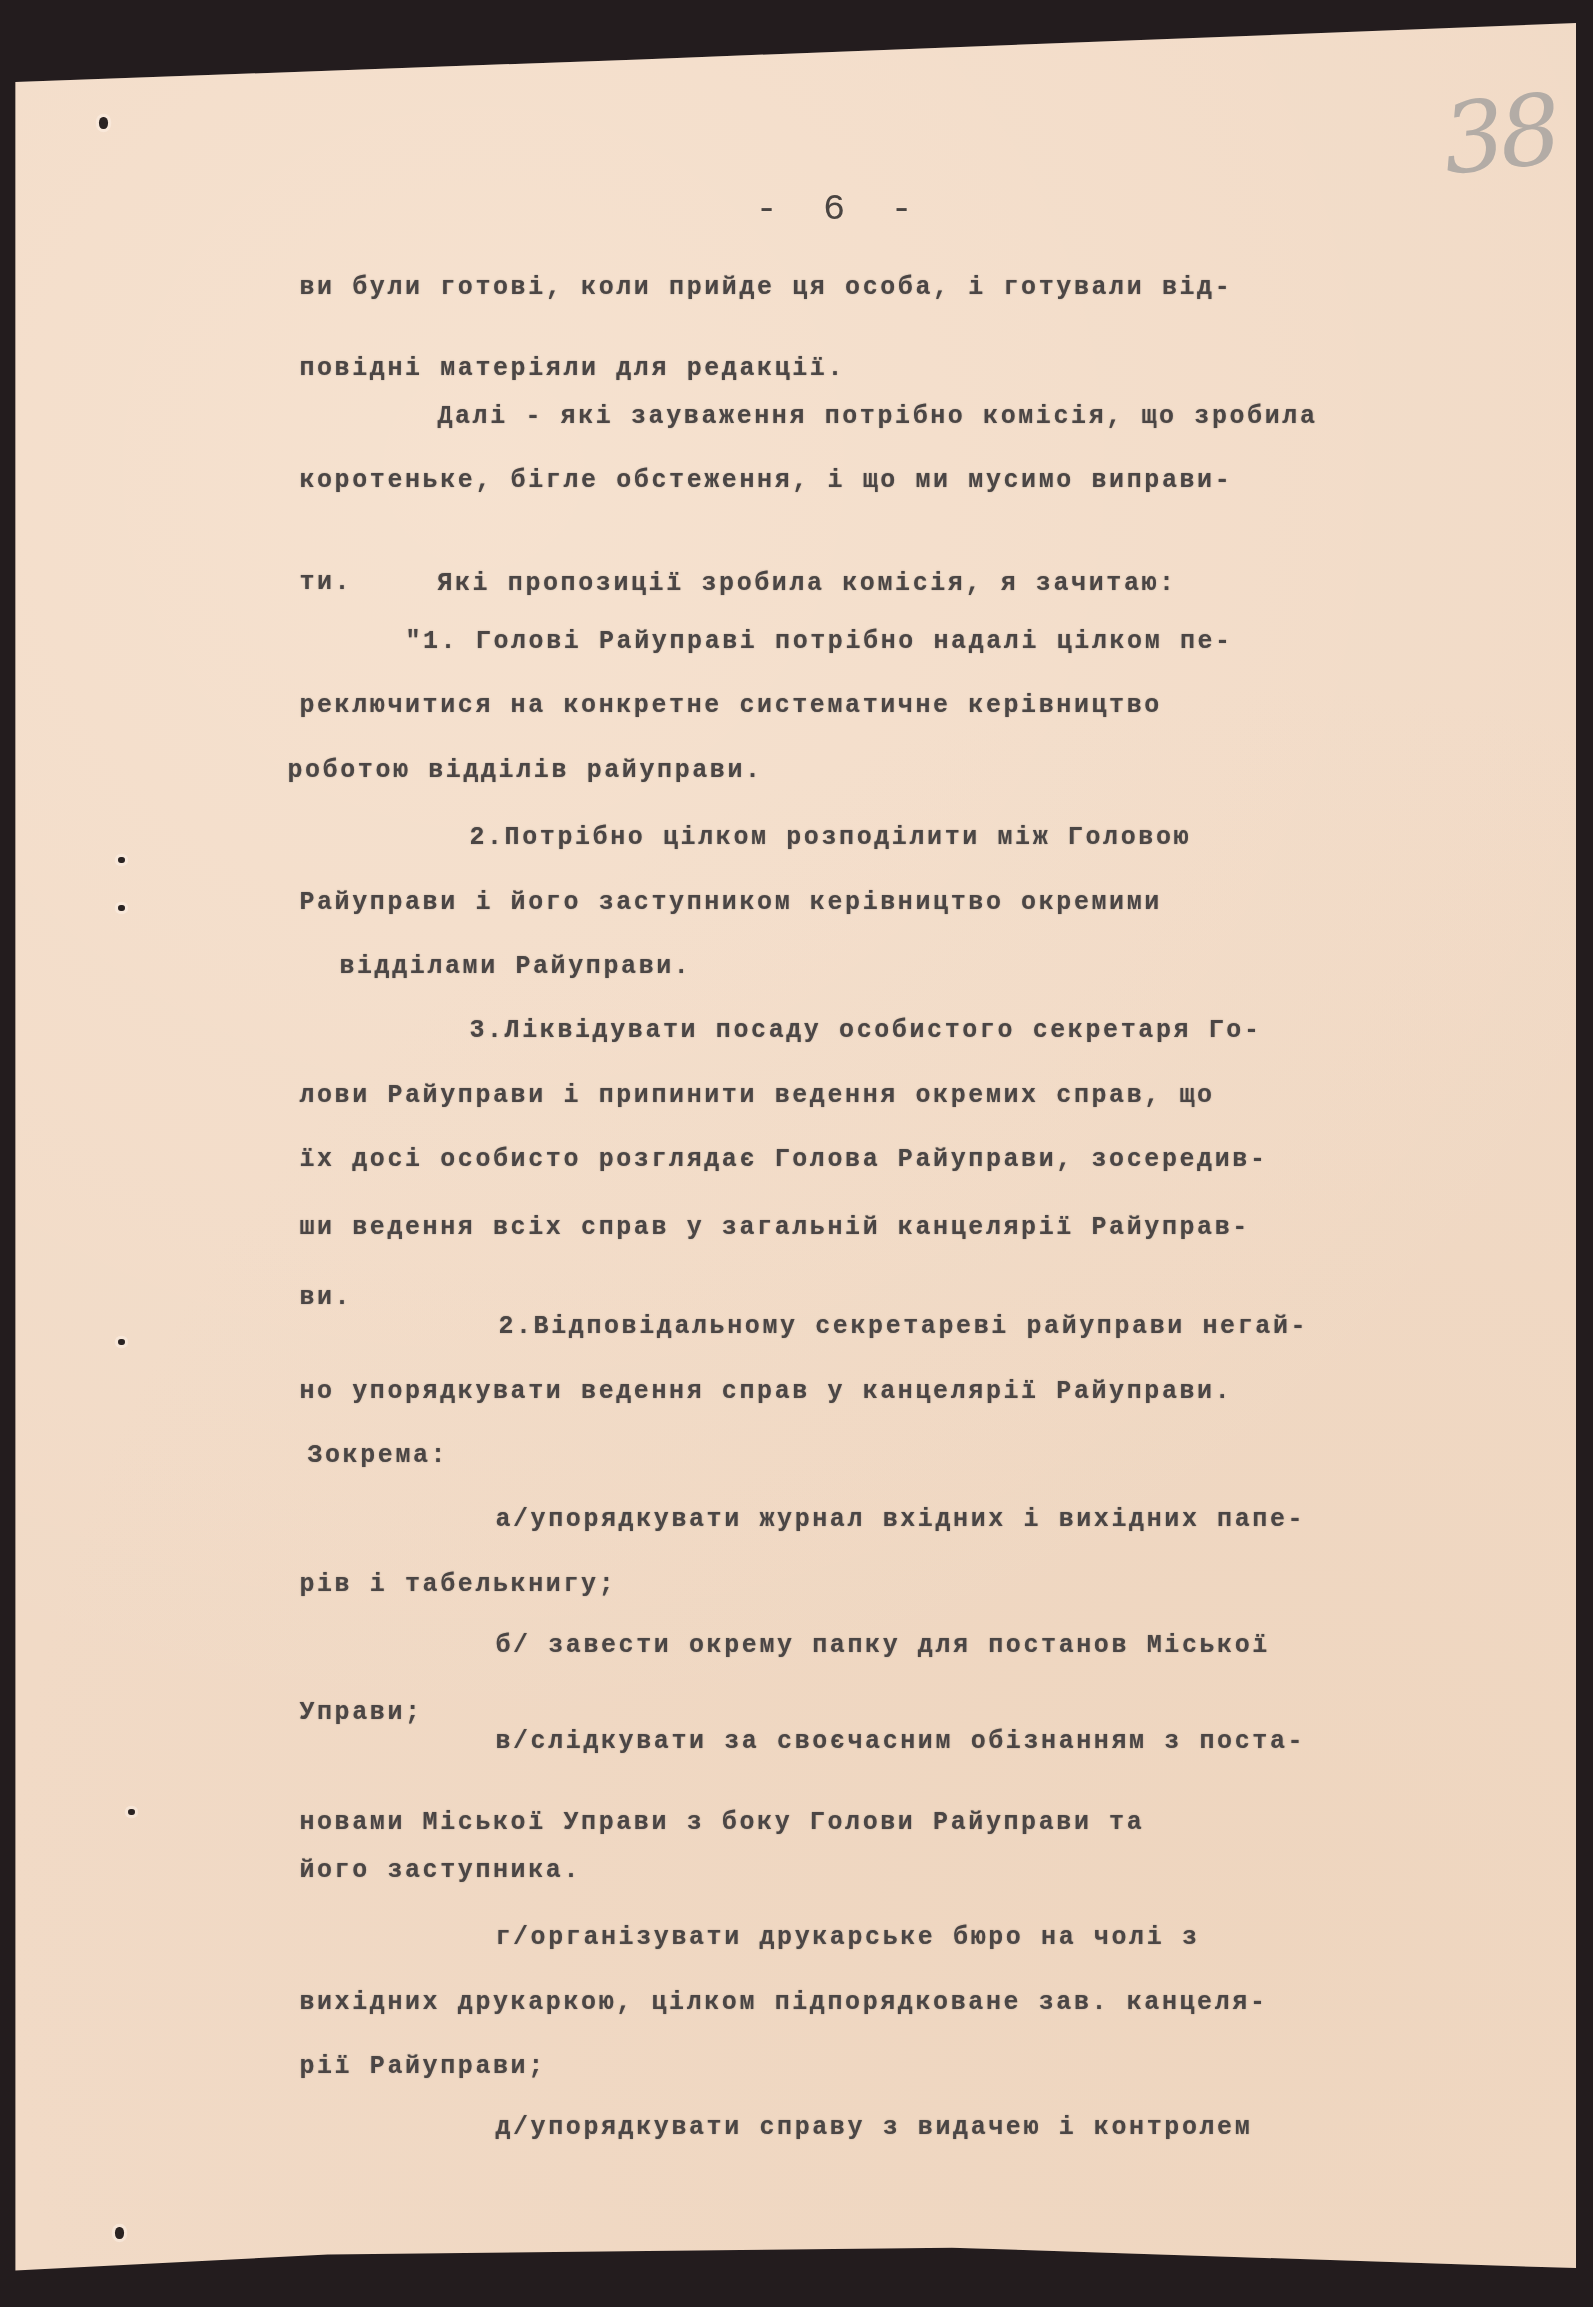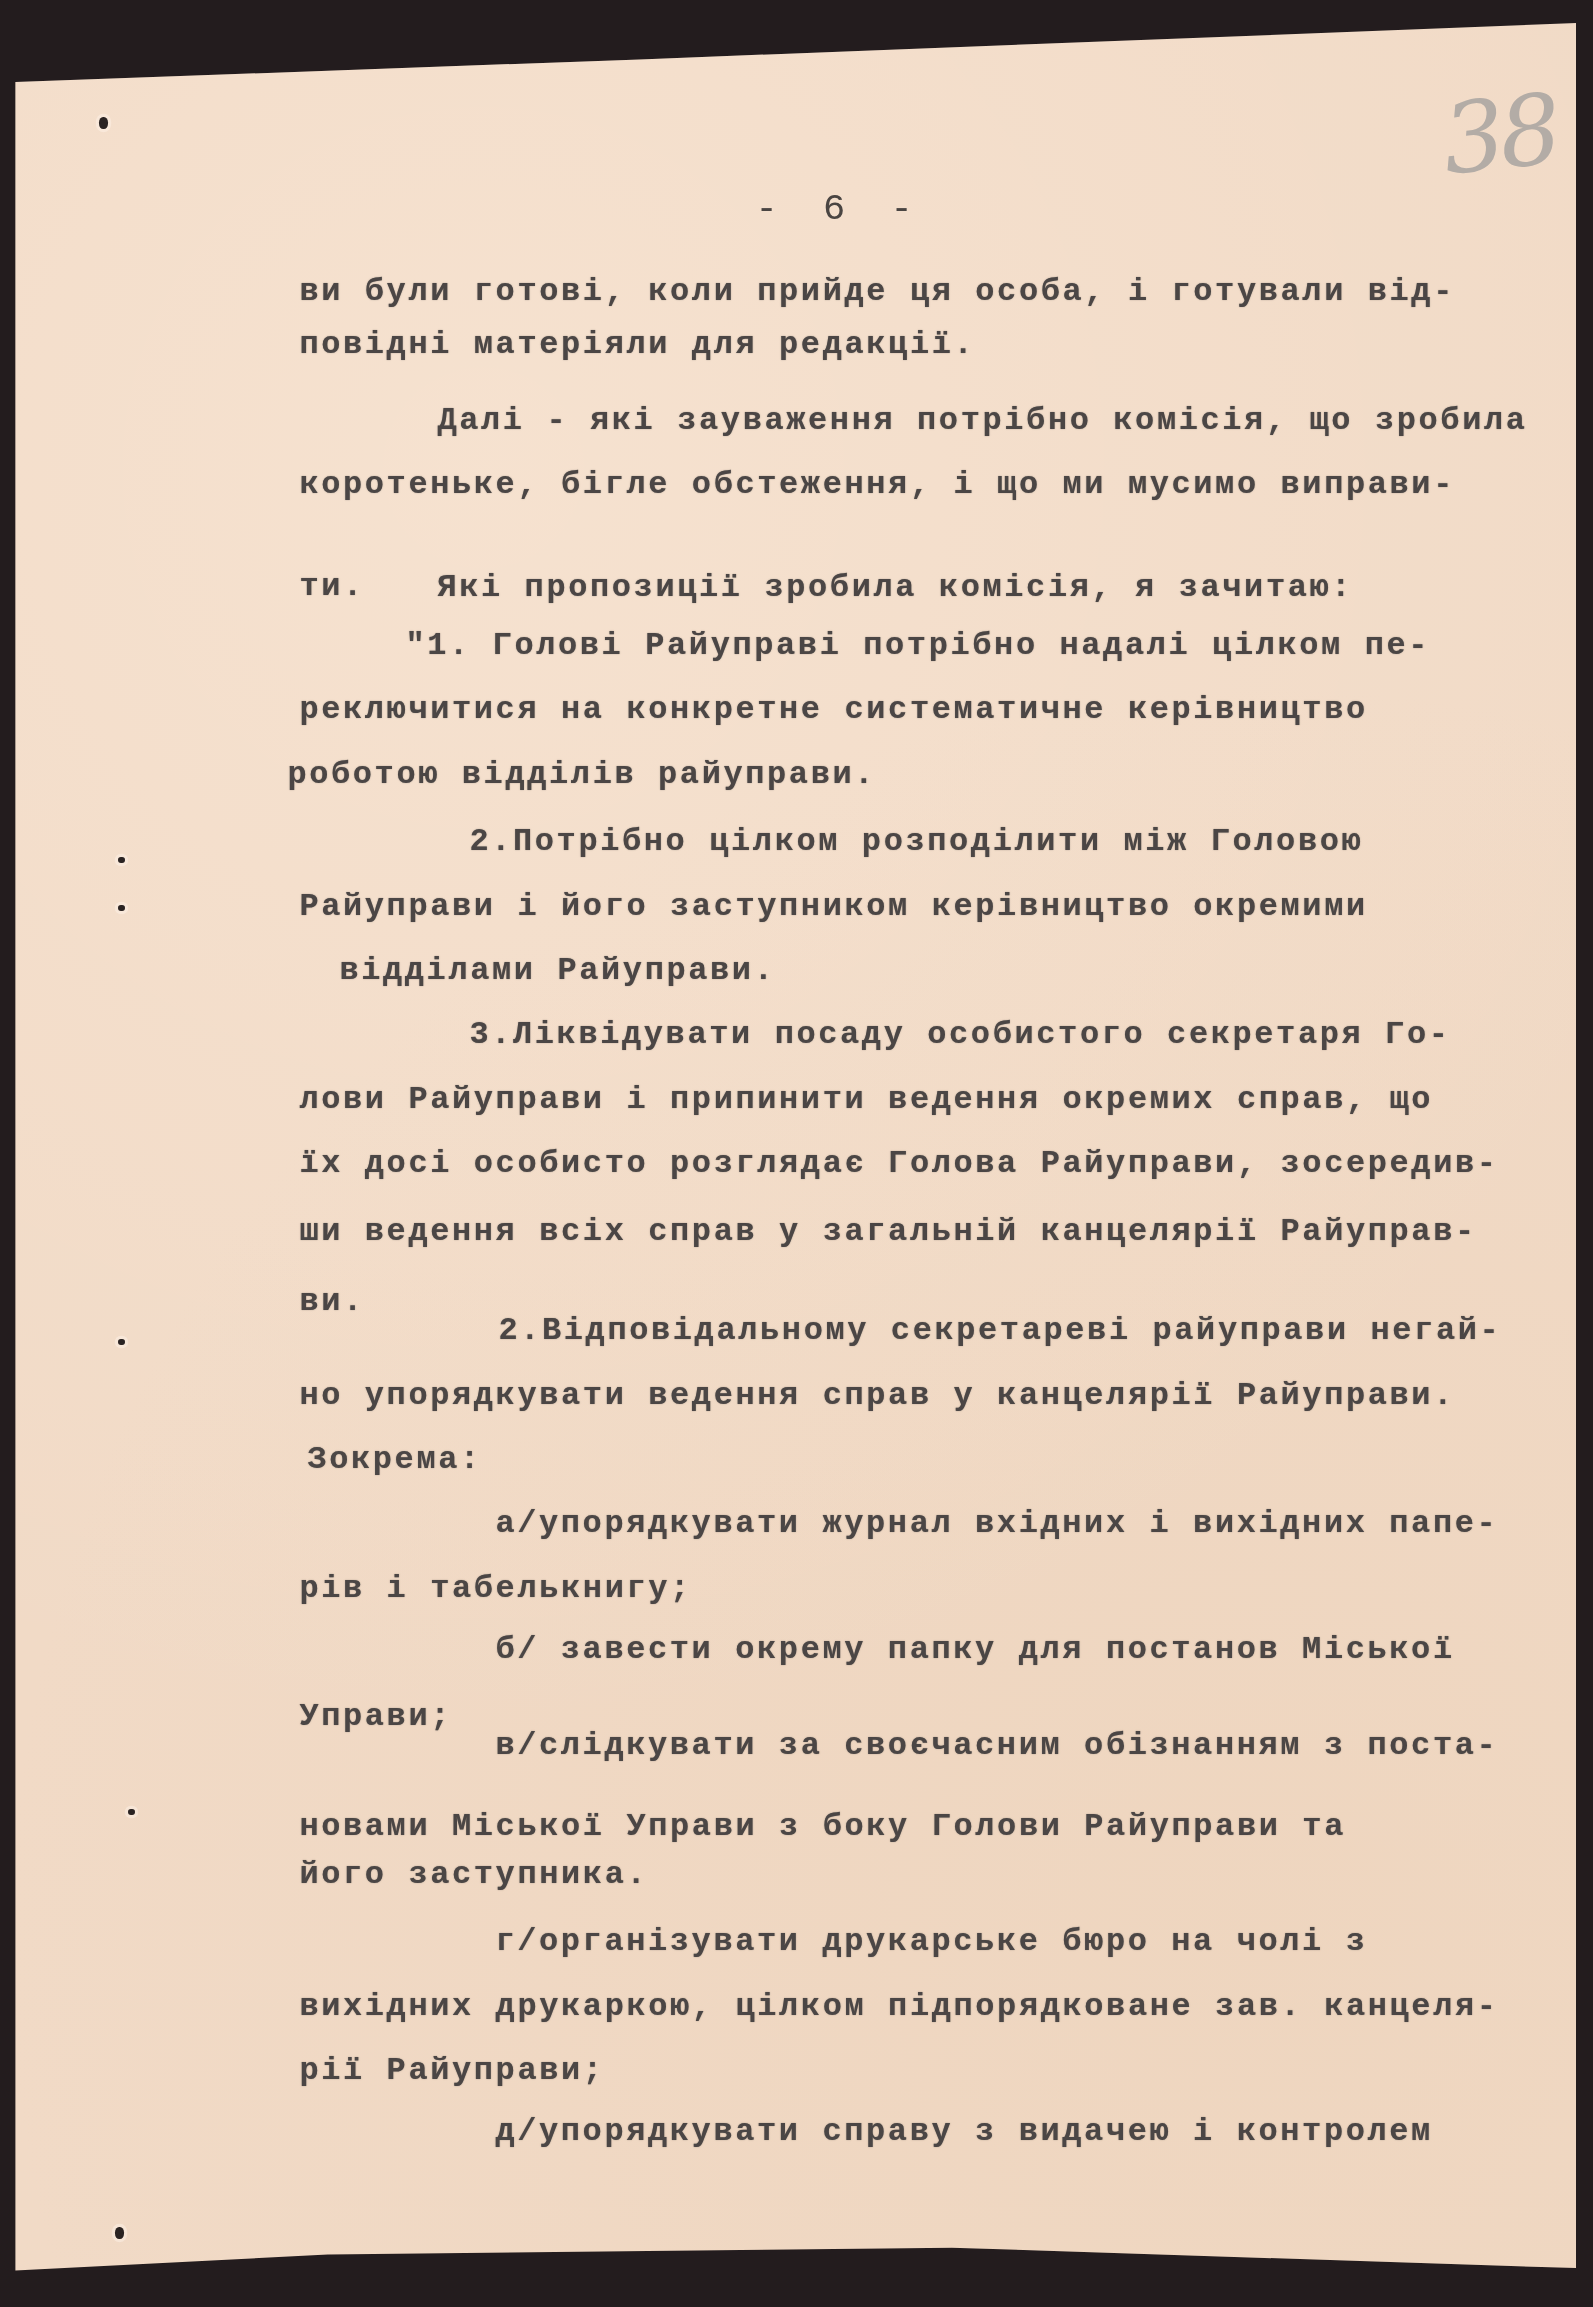--- a/index.html
+++ b/index.html
@@ -24,21 +24,21 @@
     font-family: "DejaVu Serif", serif; font-style: italic;
     font-size: 97px; color: #b3aca6; letter-spacing: -5.1px;
     transform: rotate(-6deg);
   }
   .page-num {
     position: absolute; left: 740px; top: 174px;
     font-size: 37px; color: #4a4542; letter-spacing: 11.6px;
   }
   .line {
     position: absolute;
-    font-size: 32px; color: #4b4645;
+    font-size: 25px; color: #4b4645;
     font-weight: bold;
     letter-spacing: 2.6px; white-space: nowrap;
     text-shadow: 0 0 1.3px rgba(70,65,62,0.55);
   }
   .punch {
     position: absolute; width: 9px; height: 11.6px;
     background: #2a2322; border-radius: 45%;
     box-shadow: 0 0 0 3.2px rgba(255,245,235,0.45);
   }
 </style>
@@ -51,21 +51,21 @@
 
   <span class="punch" style="left:84px; top:103px;"></span>
   <span class="punch" style="left:100px; top:2213px;"></span>
   <span class="punch" style="left:113px; top:1795px; width:6.4px; height:6.4px;"></span>
   <span class="punch" style="left:103px; top:843px; width:6.4px; height:6.4px;"></span>
   <span class="punch" style="left:103px; top:891px; width:6.4px; height:6.4px;"></span>
   <span class="punch" style="left:103px; top:1325px; width:6.4px; height:6.4px;"></span>
 
   <div id="lines">
       <div class="line" style="left: 284px; top: 259px;">ви були готові, коли прийде ця особа, і готували від-</div>
-      <div class="line" style="left: 284px; top: 312px; text-align: center;">повідні матеріяли для редакції.</div>
+      <div class="line" style="left: 284px; top: 340px; text-align: center;">повідні матеріяли для редакції.</div>
       <div class="line" style="left: 422px; top: 388px;">Далі - які зауваження потрібно комісія, що зробила</div>
       <div class="line" style="left: 284px; top: 452px;">коротеньке, бігле обстеження, і що ми мусимо виправи-</div>
       <div class="line" style="left: 284px; top: 554px;">ти.</div>
       <div class="line" style="left: 422px; top: 555px;">Які пропозиції зробила комісія, я зачитаю:</div>
       <div class="line" style="left: 390px; top: 613px;">"1. Голові Райуправі потрібно надалі цілком пе-</div>
       <div class="line" style="left: 284px; top: 677px;">реключитися на конкретне систематичне керівництво</div>
       <div class="line" style="left: 272px; top: 742px;">роботою відділів райуправи.</div>
       <div class="line" style="left: 454px; top: 809px;">2.Потрібно цілком розподілити між Головою</div>
       <div class="line" style="left: 284px; top: 874px;">Райуправи і його заступником керівництво окремими</div>
       <div class="line" style="left: 284px; top: 938px; margin-left: 40px;">відділами Райуправи.</div>

